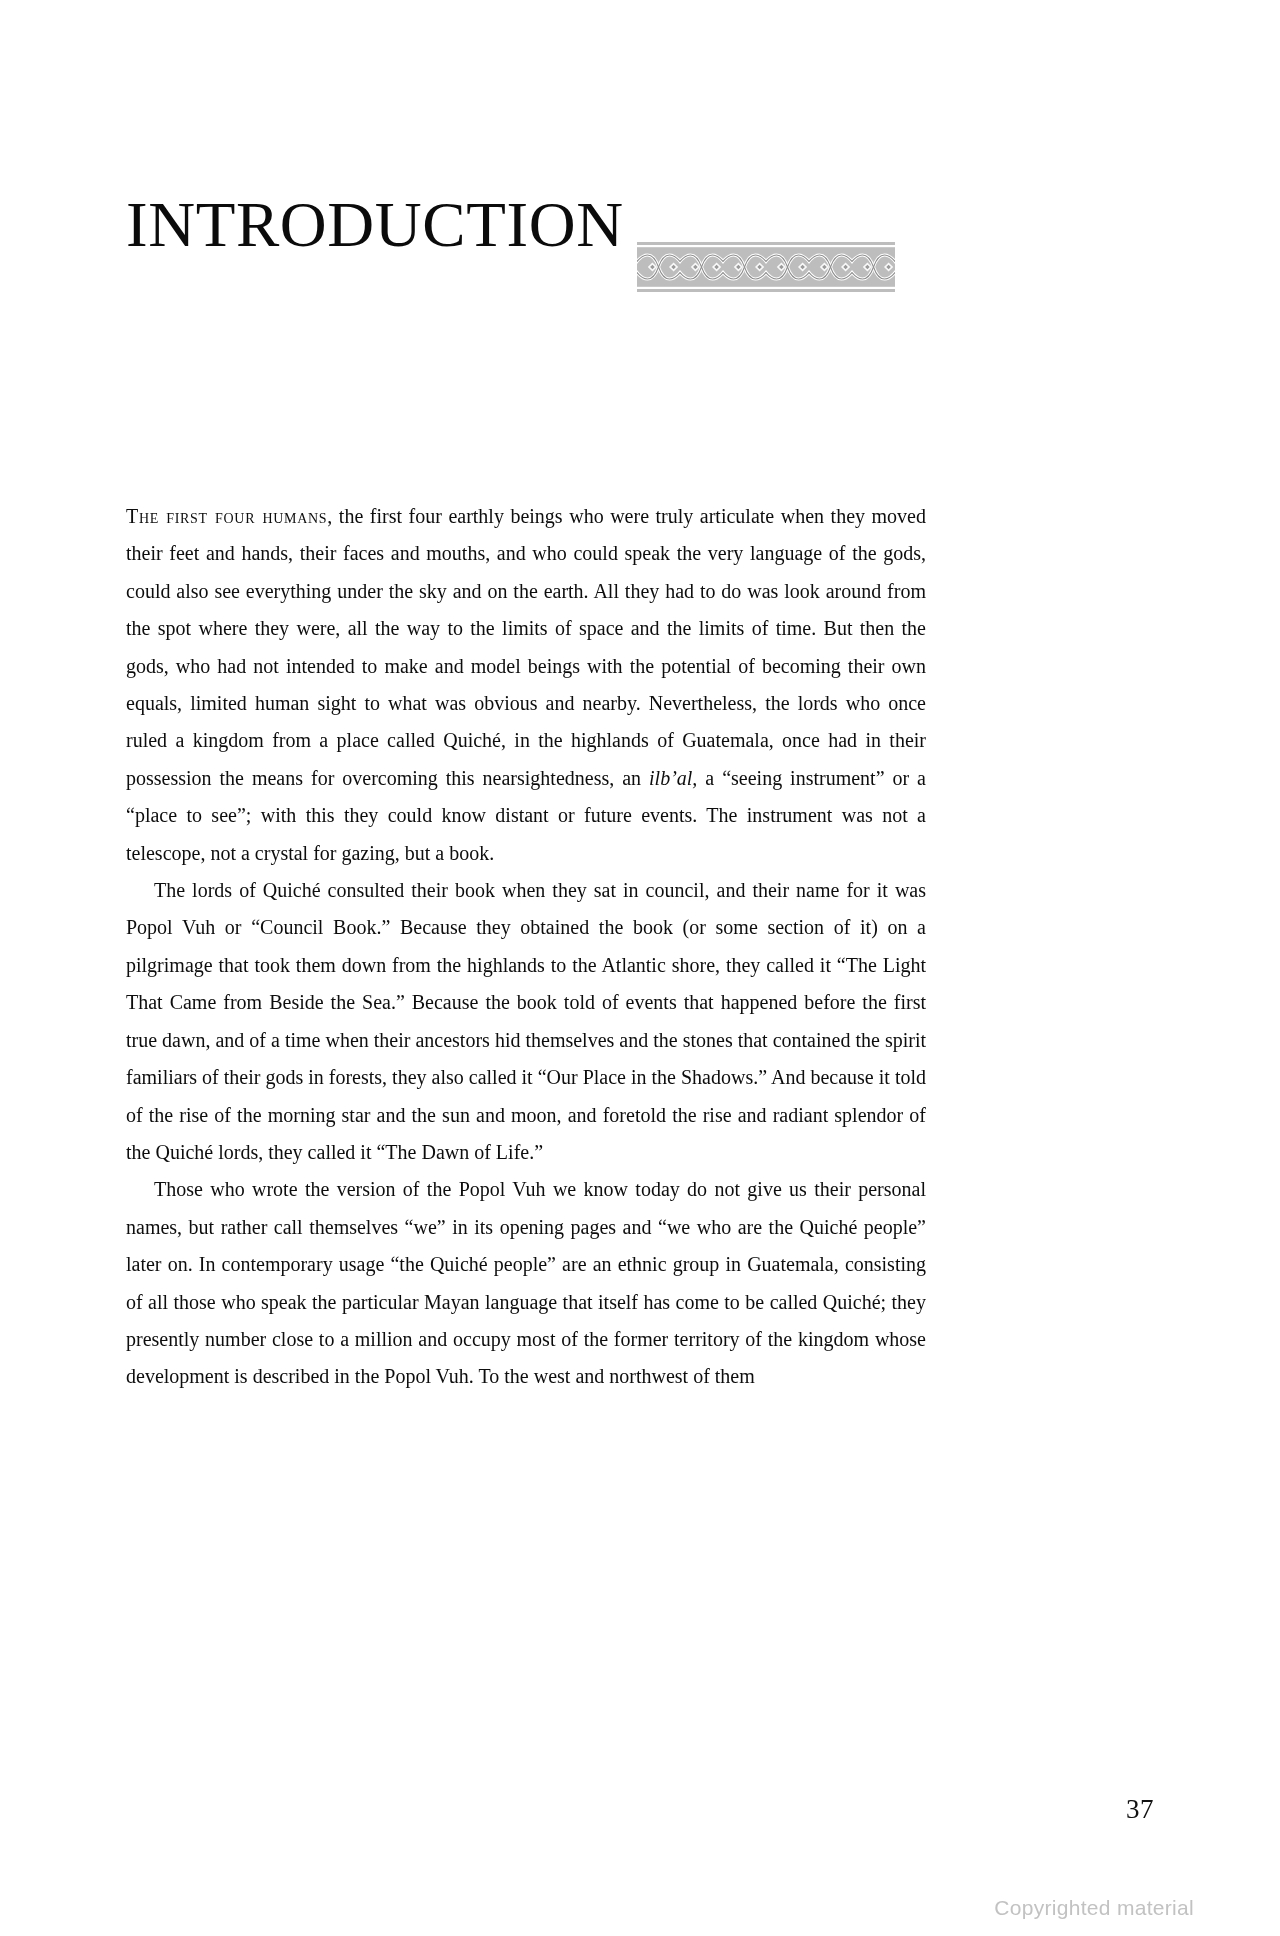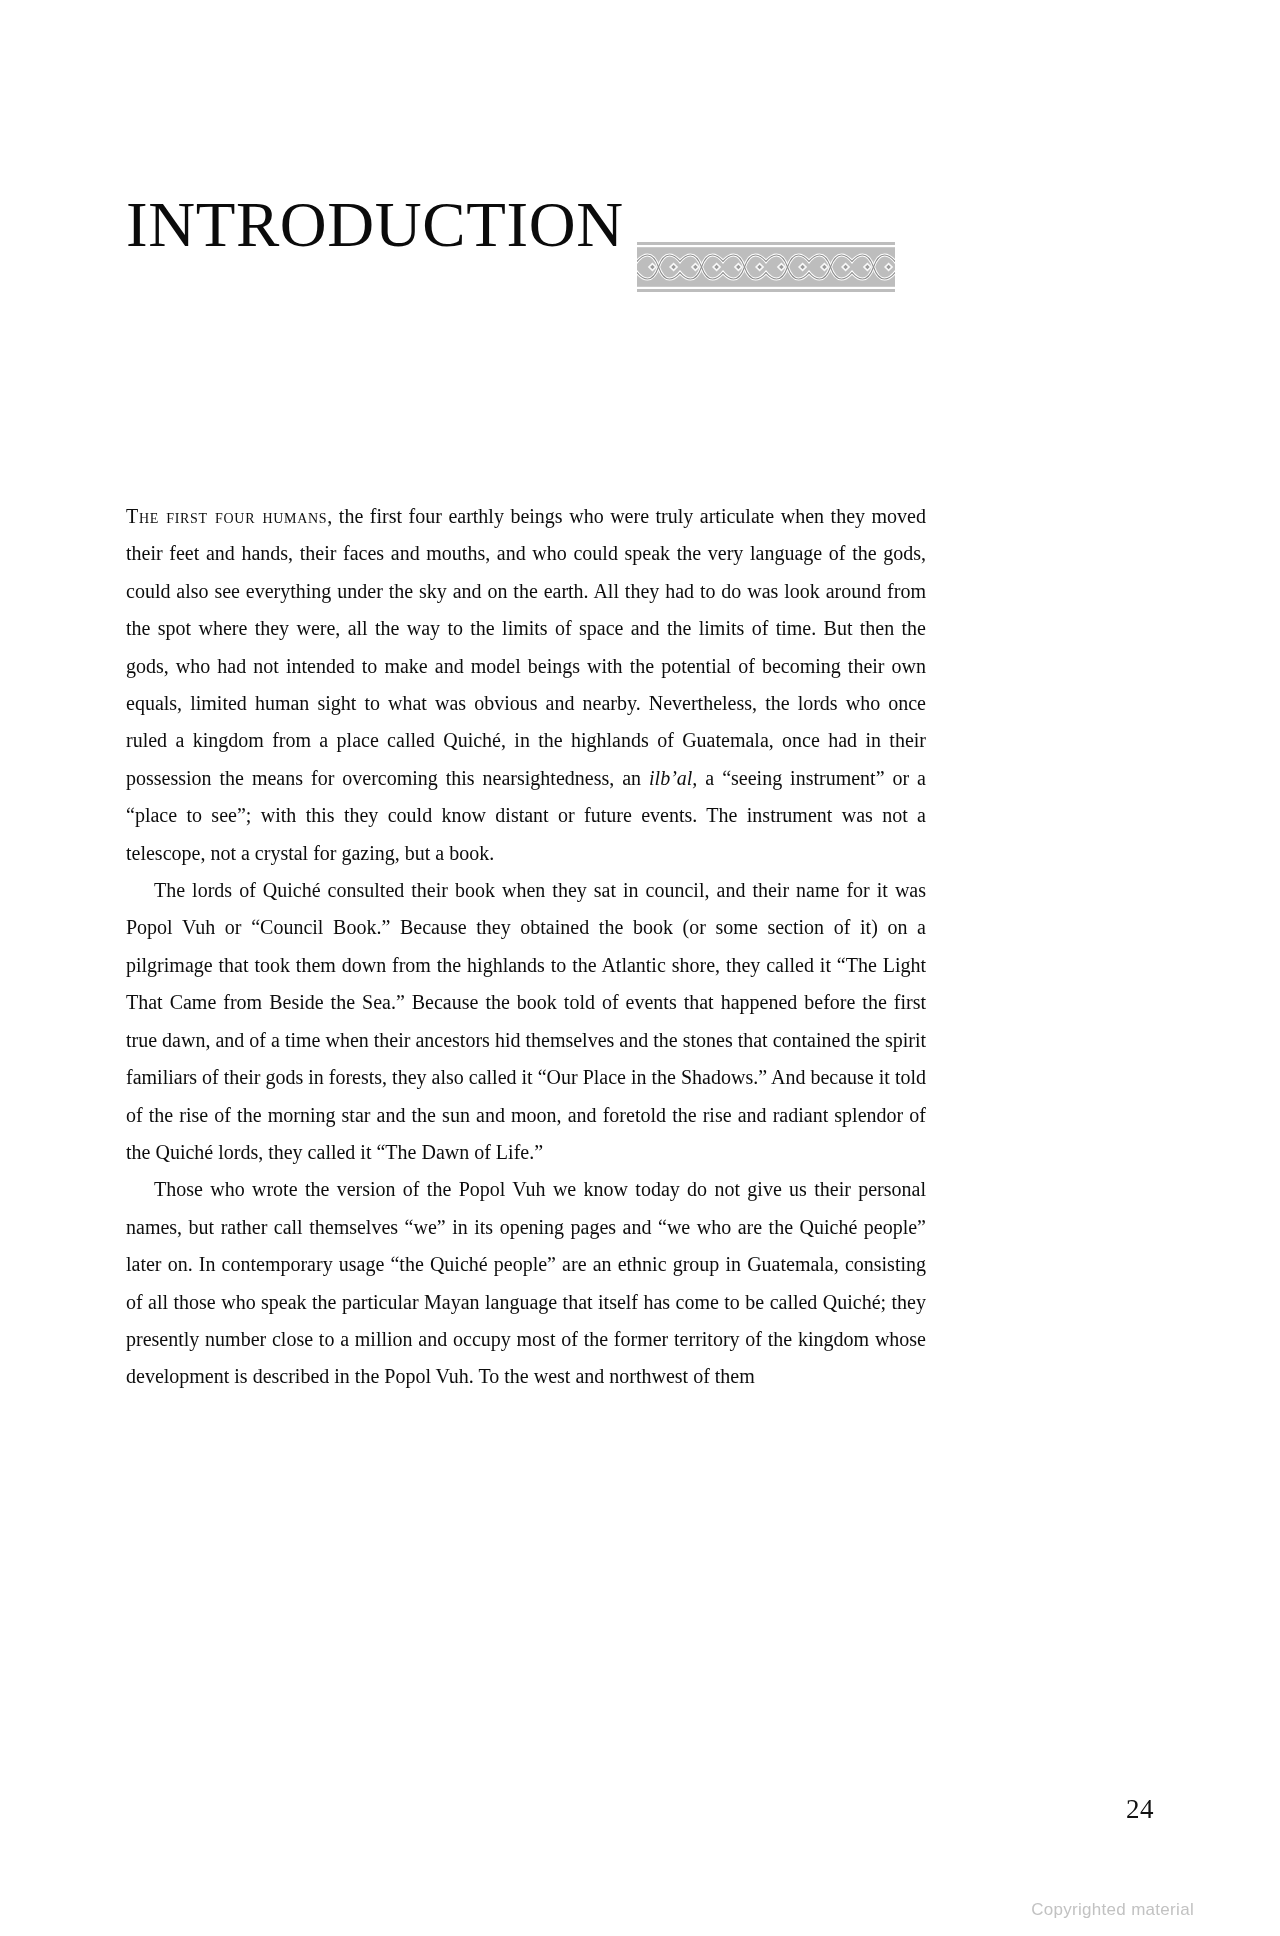--- a/index.html
+++ b/index.html
@@ -99,21 +99,21 @@
     color: #111111;
     letter-spacing: 0.5px;
   }
 
   
   .copyright {
     position: absolute;
     right: 86px;
     bottom: 28px;
     font-family: "Liberation Sans", "DejaVu Sans", sans-serif;
-    font-size: 17px;
+    font-size: 21px;
     color: #c2c2c2;
     letter-spacing: 0.3px;
     white-space: nowrap;
   }
 </style>
 </head>
 <body>
 
 <div class="page">
 
@@ -156,17 +156,17 @@
   <div class="body-col">
 
     <p class="para"><span class="smallcaps">The first four humans</span><span>, the first four earthly beings who were truly articulate when they moved their feet and hands, their faces and mouths, and who could speak the very language of the gods, could also see everything under the sky and on the earth. All they had to do was look around from the spot where they were, all the way to the limits of space and the limits of time. But then the gods, who had not intended to make and model beings with the potential of becoming their own equals, limited human sight to what was obvious and nearby. Nevertheless, the lords who once ruled a kingdom from a place called Quiché, in the highlands of Guatemala, once had in their possession the means for overcoming this nearsightedness, an </span><span class="it">ilb’al,</span><span> a “seeing instrument” or a “place to see”; with this they could know distant or future events. The instrument was not a telescope, not a crystal for gazing, but a book.</span></p>
 
     <p class="para">The lords of Quiché consulted their book when they sat in council, and their name for it was Popol Vuh or “Council Book.” Because they obtained the book (or some section of it) on a pilgrimage that took them down from the highlands to the Atlantic shore, they called it “The Light That Came from Beside the Sea.” Because the book told of events that happened before the first true dawn, and of a time when their ancestors hid themselves and the stones that contained the spirit familiars of their gods in forests, they also called it “Our Place in the Shadows.” And because it told of the rise of the morning star and the sun and moon, and foretold the rise and radiant splendor of the Quiché lords, they called it “The Dawn of Life.”</p>
 
     <p class="para">Those who wrote the version of the Popol Vuh we know today do not give us their personal names, but rather call themselves “we” in its opening pages and “we who are the Quiché people” later on. In contemporary usage “the Quiché people” are an ethnic group in Guatemala, consisting of all those who speak the particular Mayan language that itself has come to be called Quiché; they presently number close to a million and occupy most of the former territory of the kingdom whose development is described in the Popol Vuh. To the west and northwest of them</p>
 
   </div>
 
-  <div class="folio">24</div>
+  <div class="folio">37</div>
 
   <div class="copyright">Copyrighted material</div>
 
 </div>
 
 </body></html>

